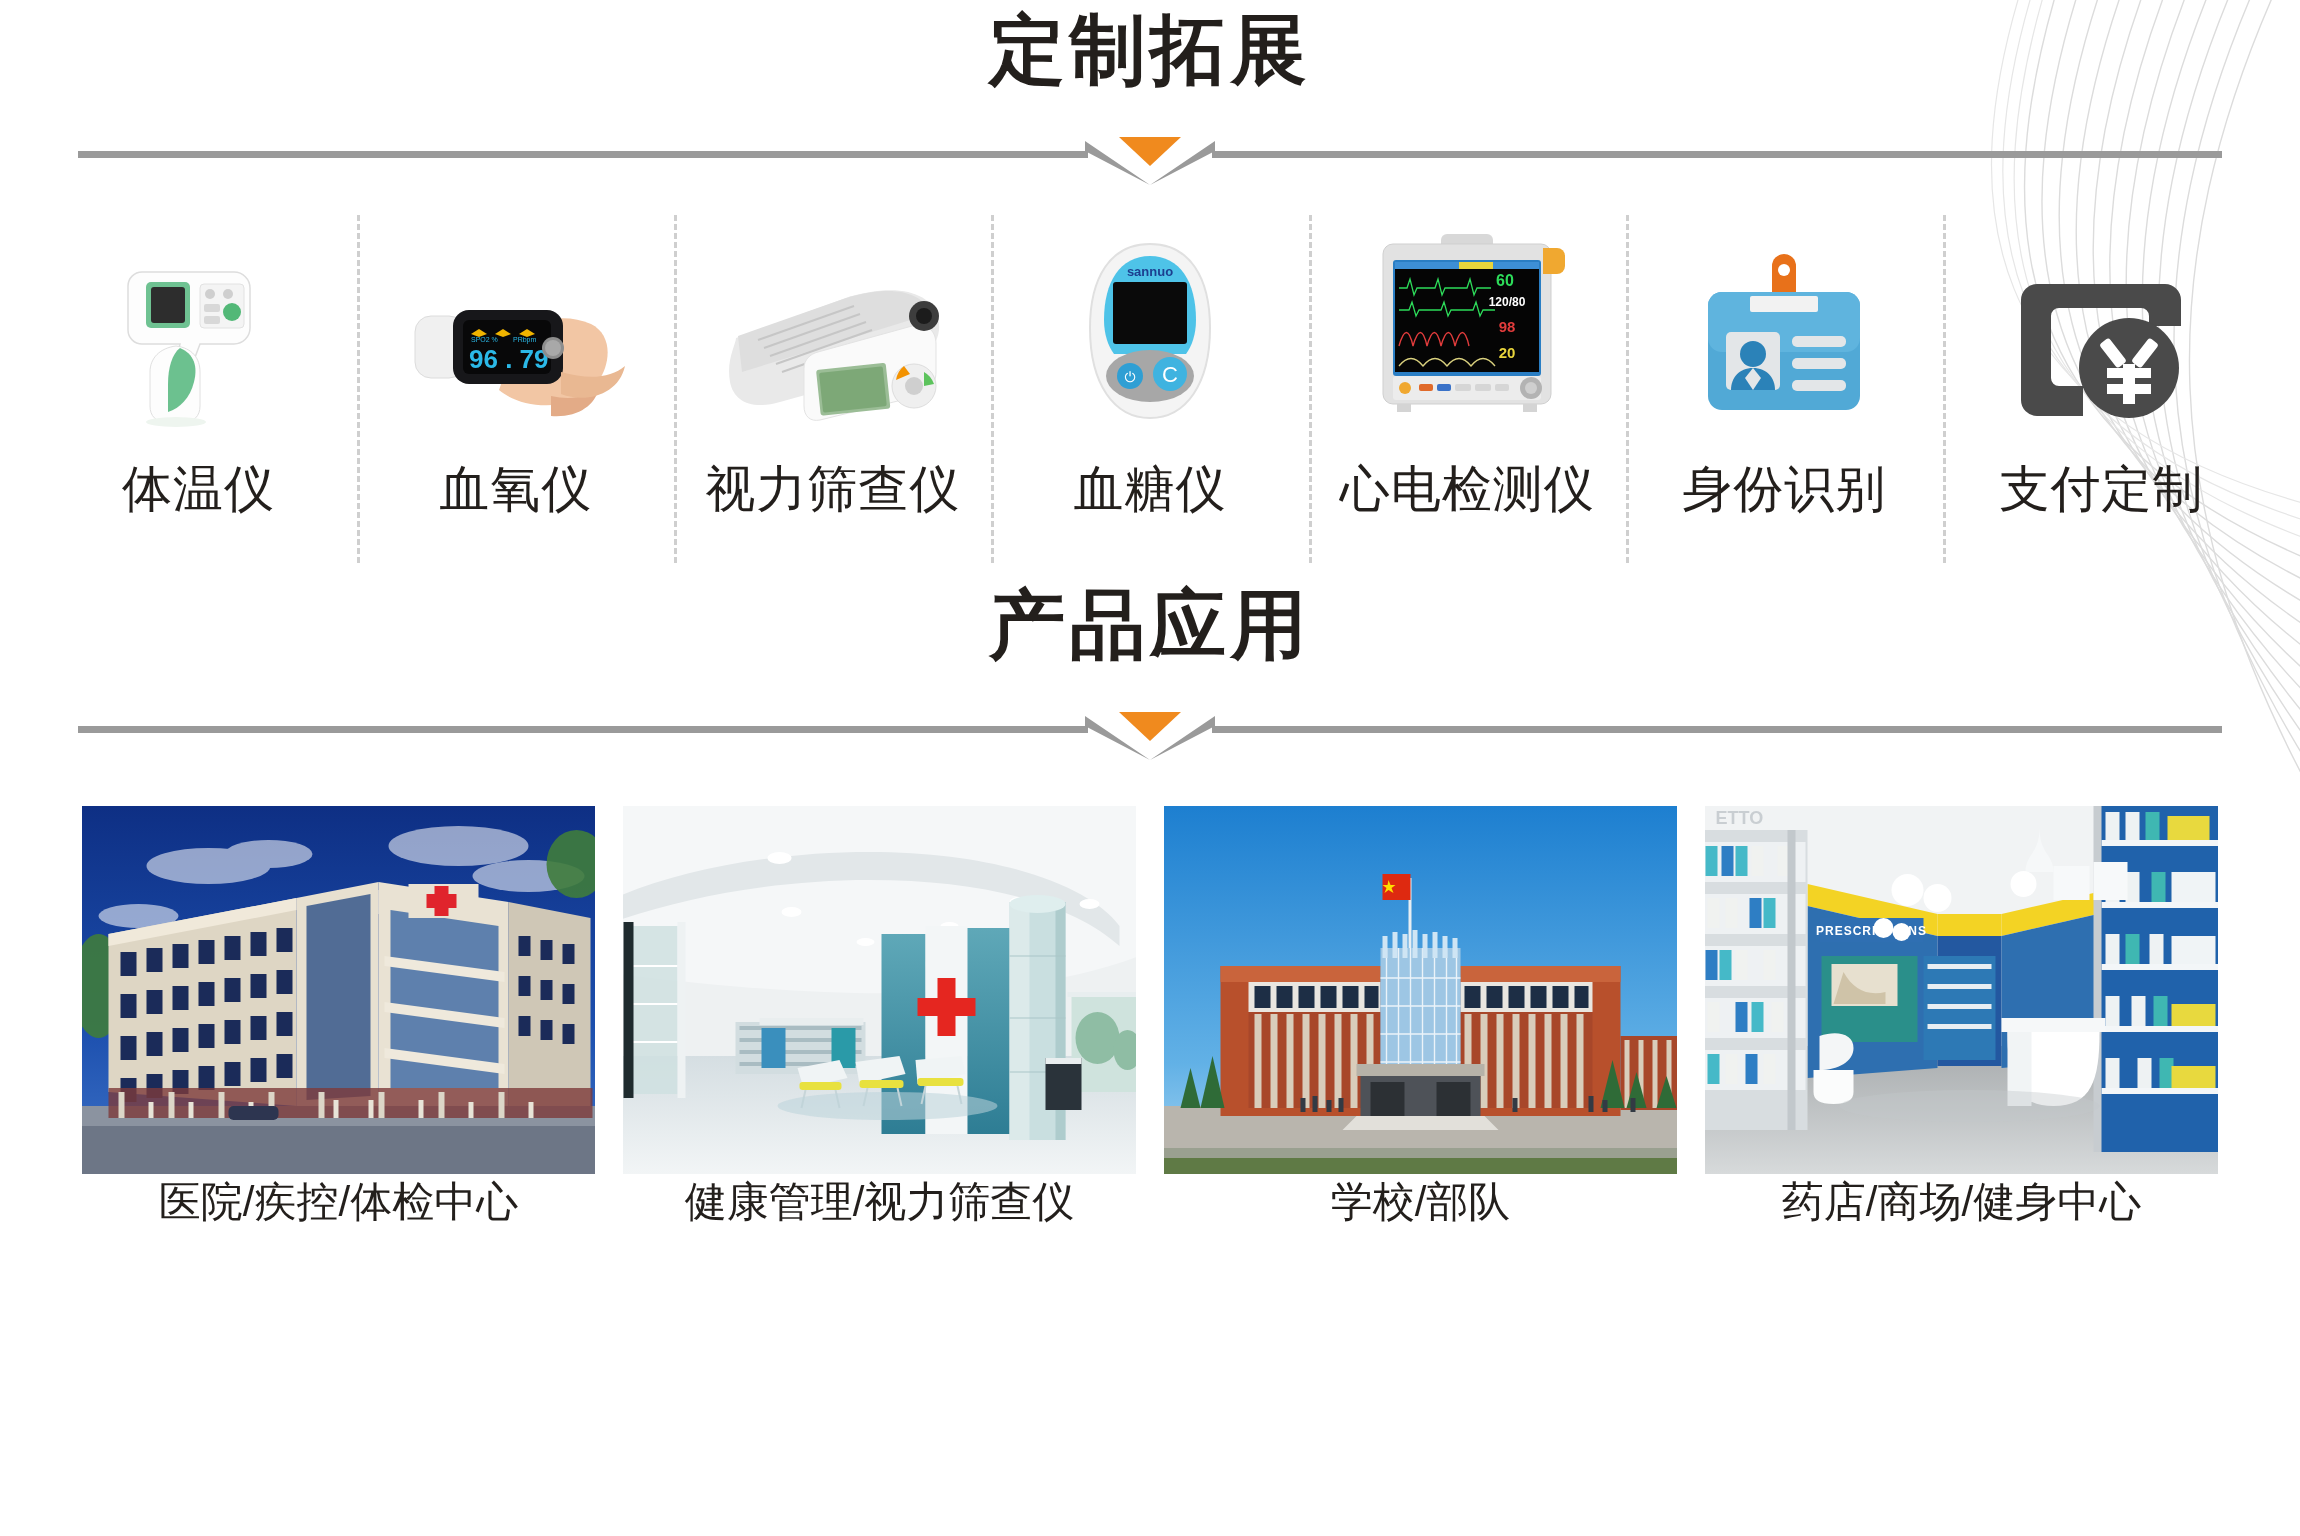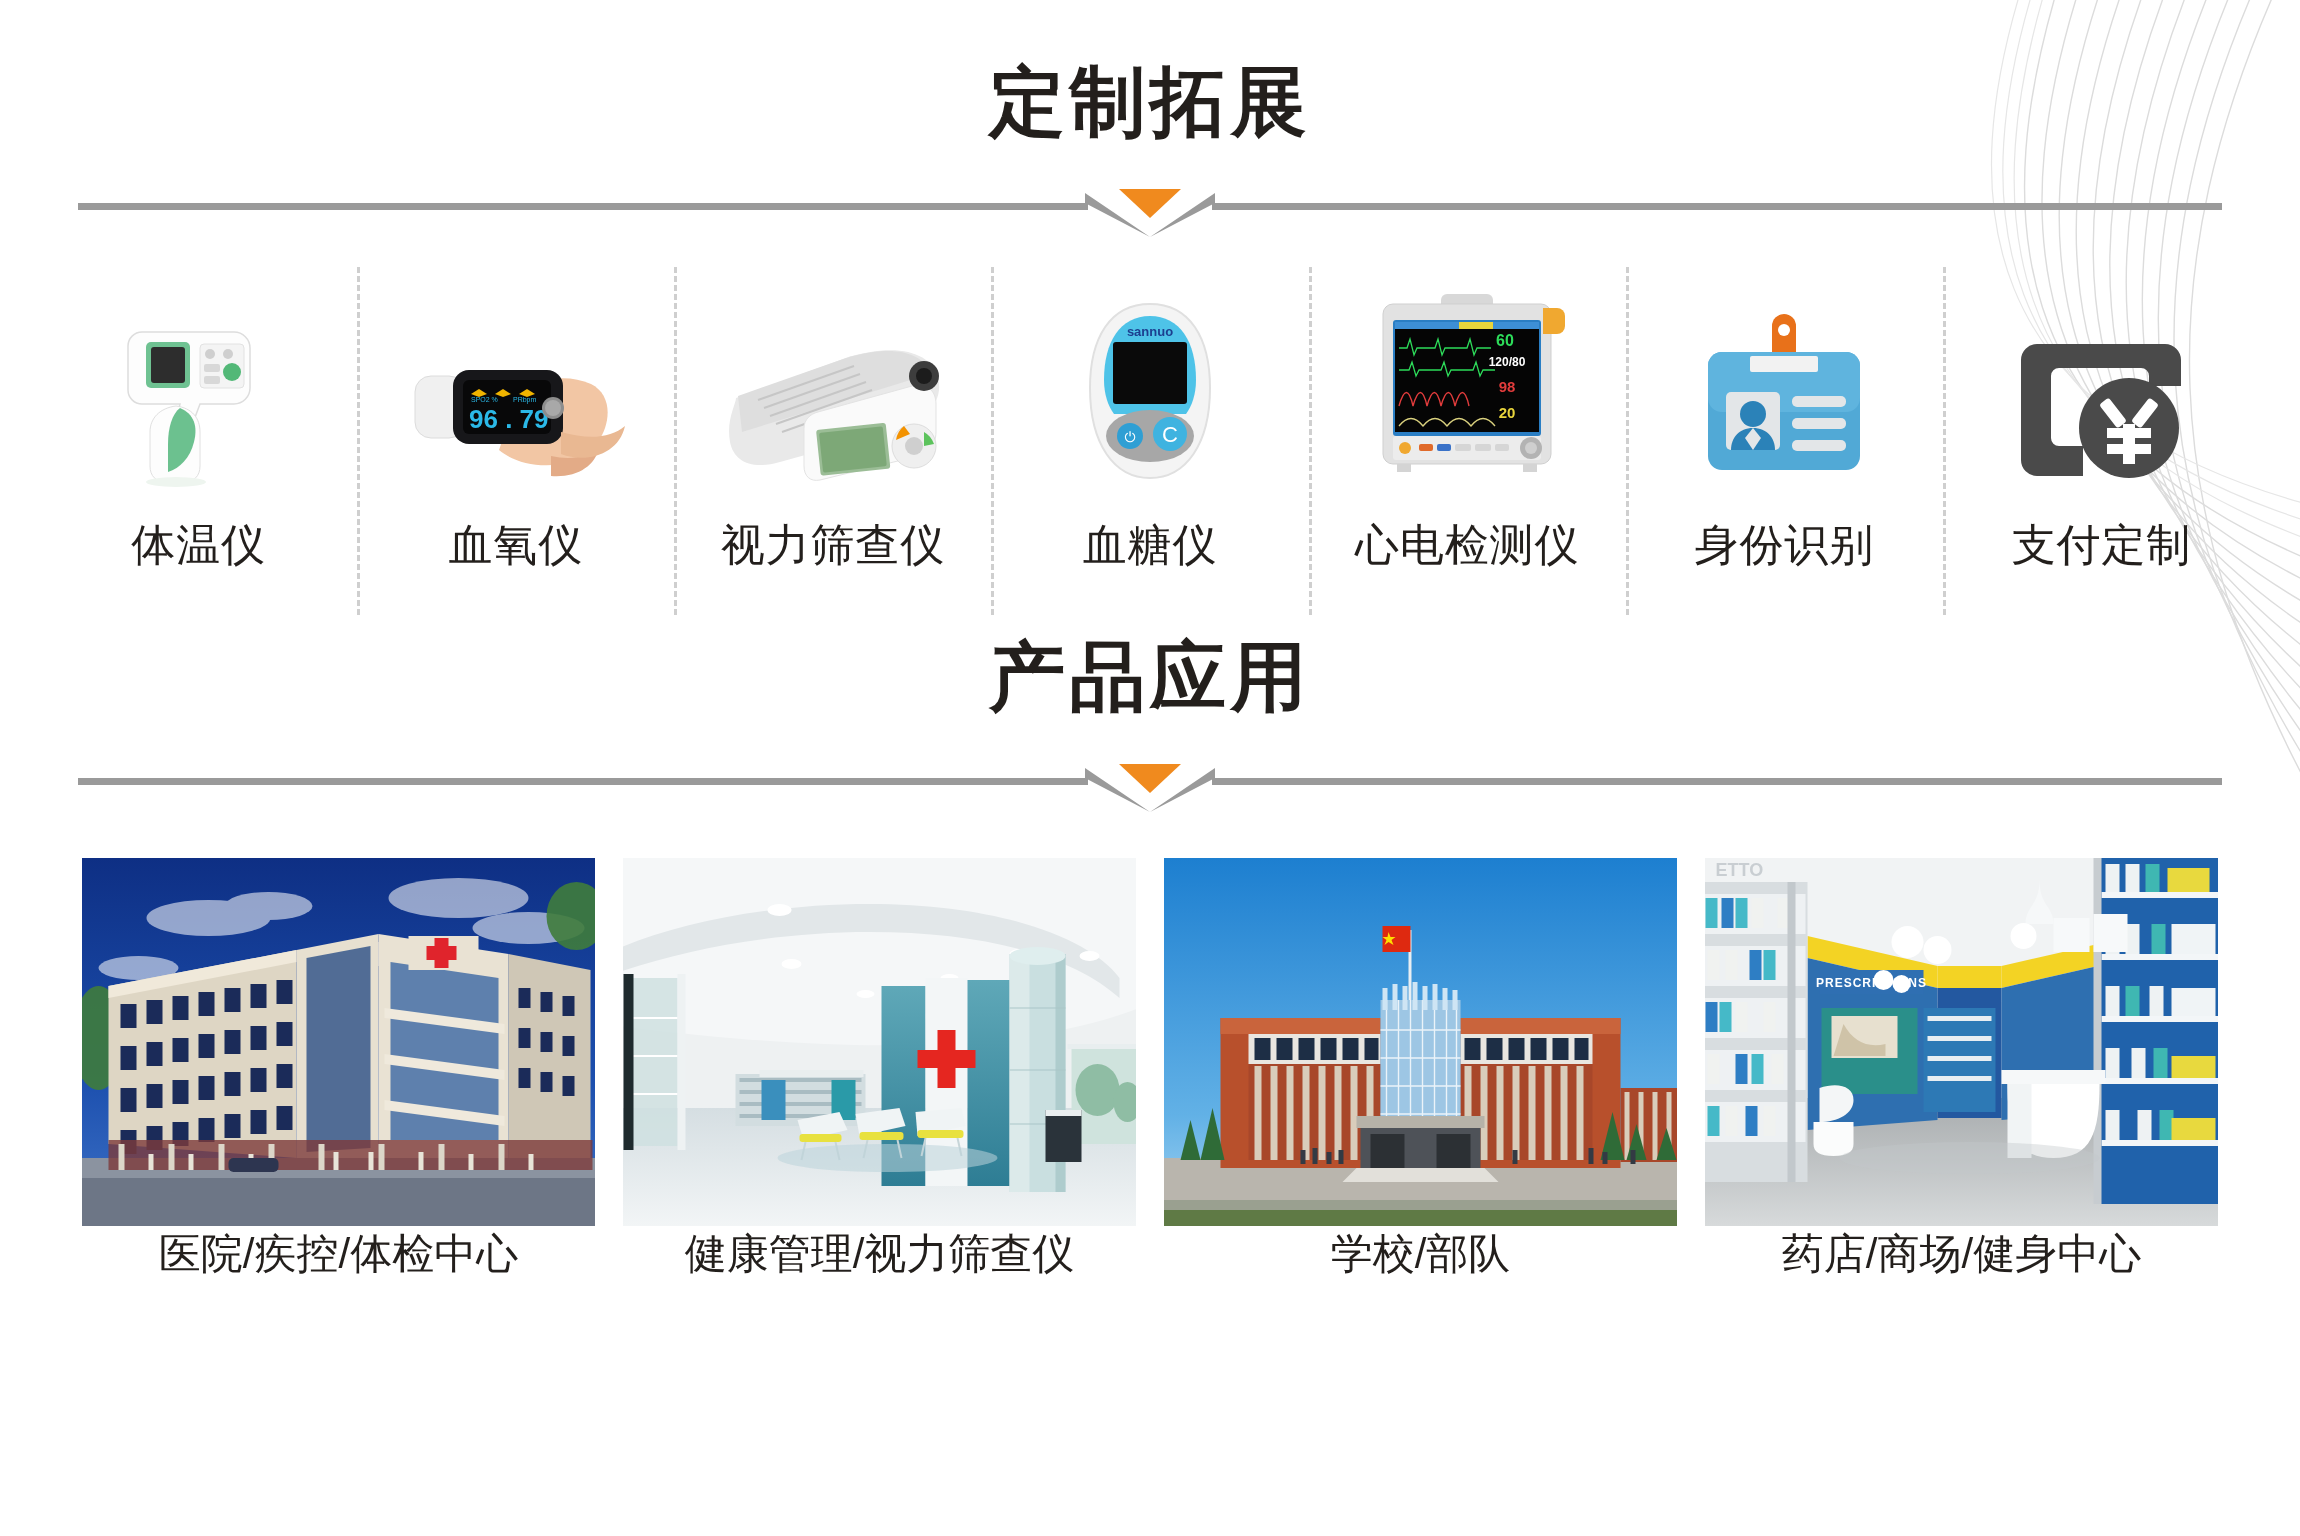--- a/index.html
+++ b/index.html
@@ -16,21 +16,21 @@
   .swoosh { position:absolute; top:0; right:0; width:1000px; height:760px; pointer-events:none; z-index:0; }
 
   
   .section-title {
     text-align:center;
     font-weight:bold;
     letter-spacing:.06em;
     color:#231f1c;
     position:relative; z-index:3;
   }
-  #title1 { font-size:76px; margin-top:52px; }
+  #title1 { font-size:76px; }
   #title2 { font-size:76px; margin-top:0px; }
 
   
   .divider { position:relative; height:52px; margin:30px 0 0 0; z-index:3; }
   .divider .bar-l, .divider .bar-r {
     position:absolute; top:18px; height:7px; background:#9a9a9a;
   }
   .divider .bar-l { left:78px; right:calc(50% + 62px); }
   .divider .bar-r { right:78px; left:calc(50% + 62px); }
   .divider .chev { position:absolute; left:50%; top:0px; transform:translateX(-50%); }
@@ -46,21 +46,21 @@
     flex:1 1 0; position:relative;
     display:flex; flex-direction:column; align-items:center; justify-content:flex-end;
     height:100%;
   }
   .device-cell + .device-cell::before {
     content:""; position:absolute; left:0px; top:-8px; bottom:-40px; width:0;
     border-left:3px dashed #cfcfcf;
   }
   .device-art { height:200px; display:flex; align-items:flex-end; justify-content:center; }
   .device-label {
-    margin-top:30px; font-size:44px; color:#231f1c; white-space:nowrap;
+    margin-top:30px; font-size:50px; color:#231f1c; white-space:nowrap;
     letter-spacing:.02em;
   }
 
   
   .photo-row {
     position:relative; z-index:3;
     display:flex; gap:28px;
     margin:46px 82px 0 82px;
   }
   .photo-cell { flex:1 1 0; display:flex; flex-direction:column; align-items:center; }

